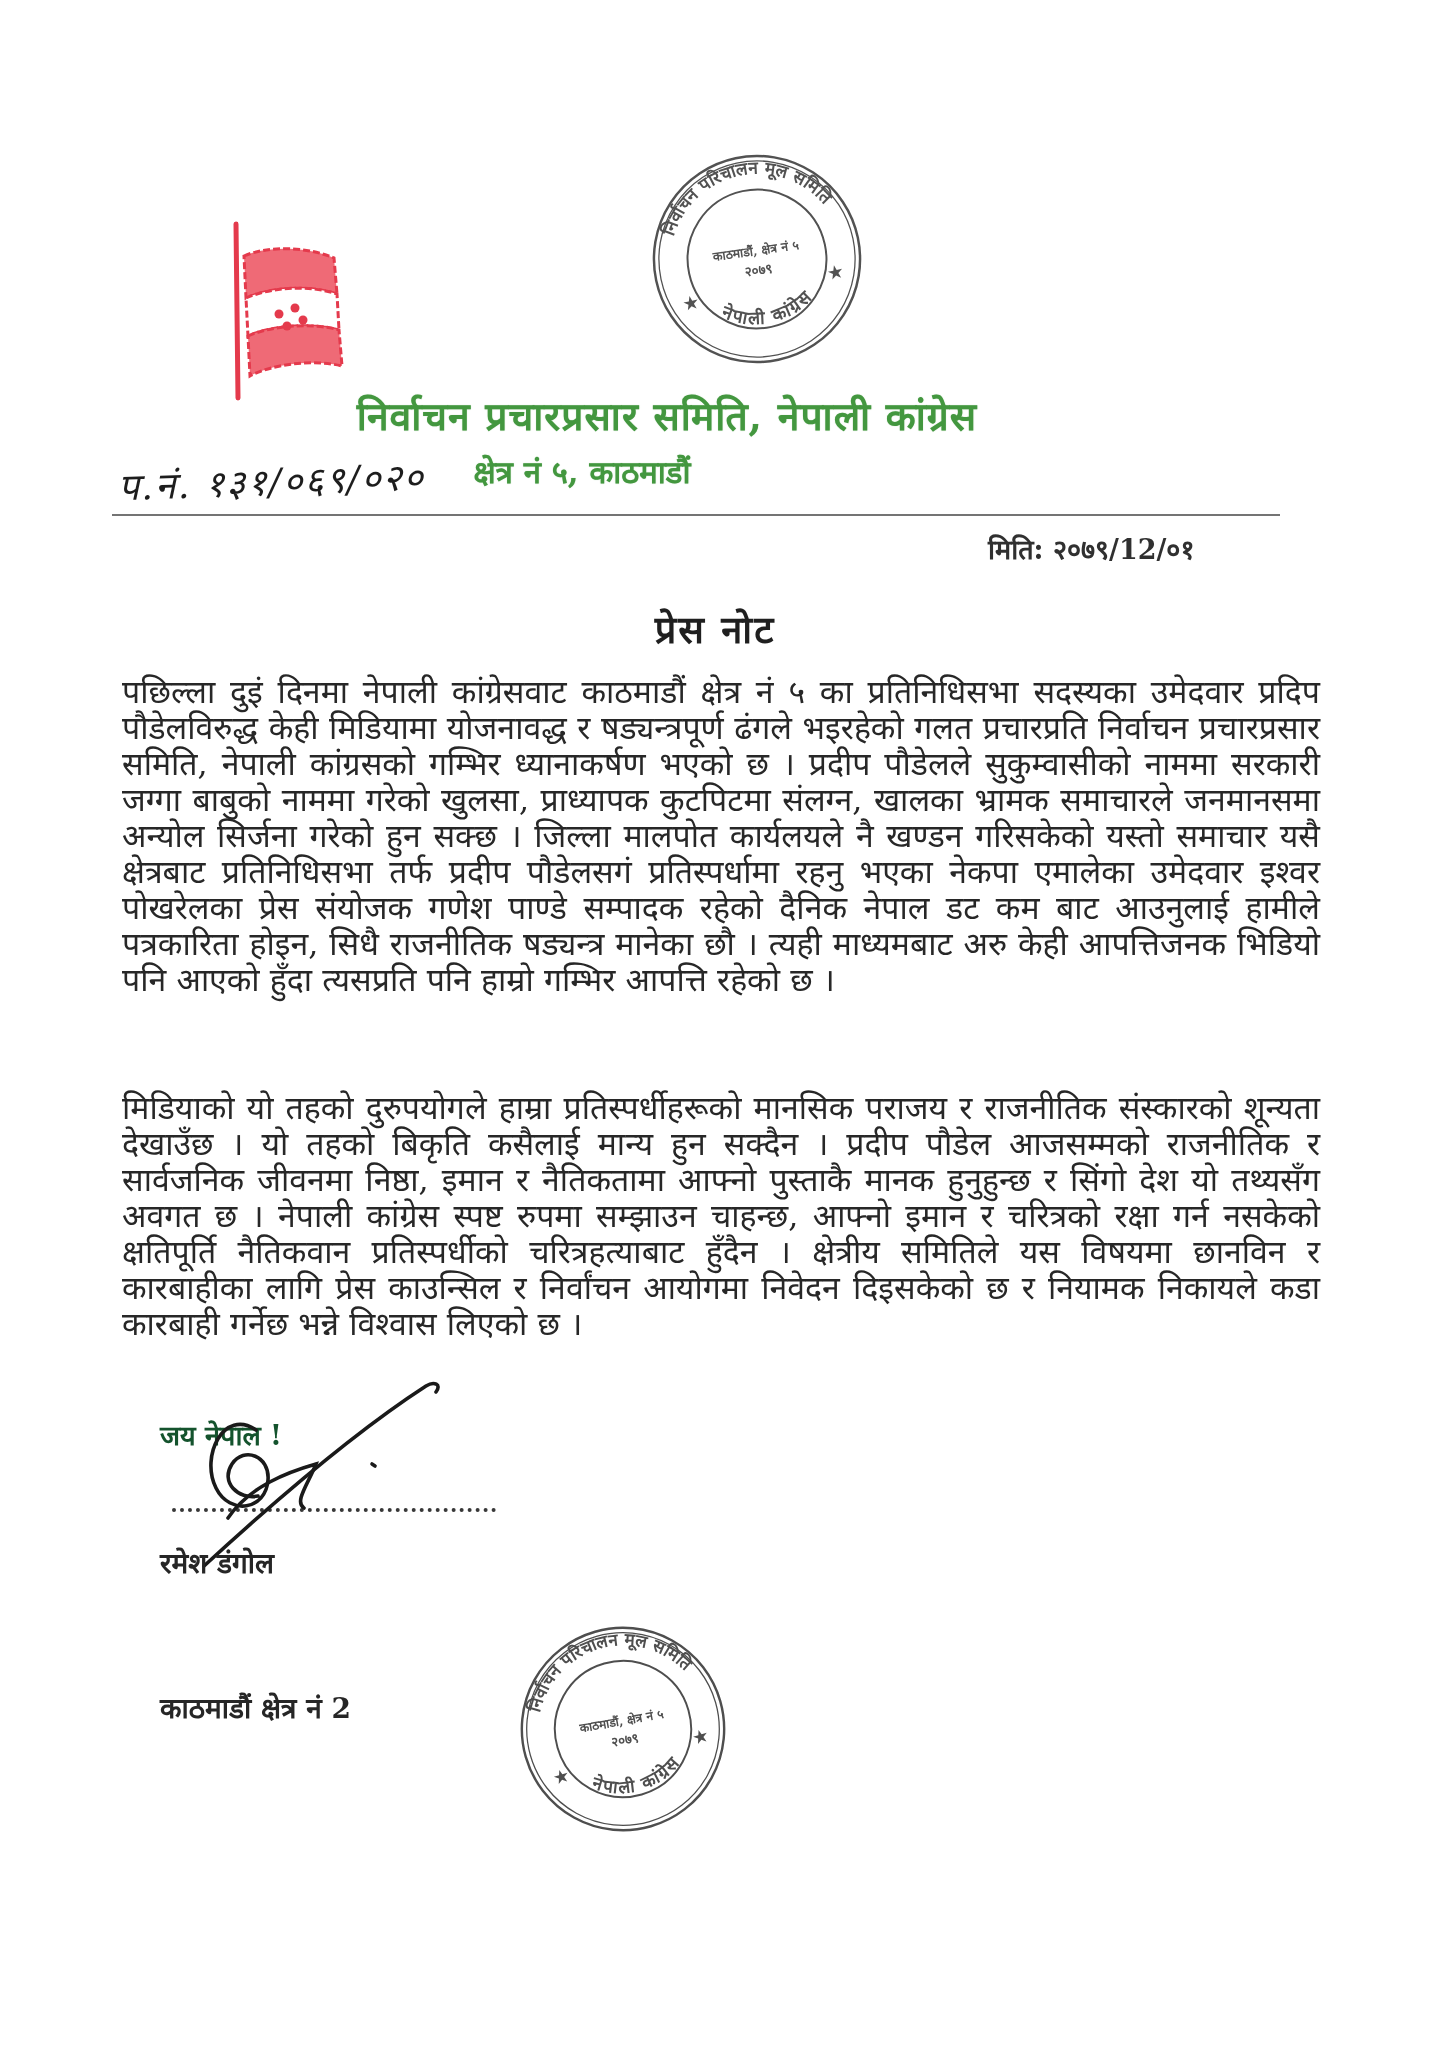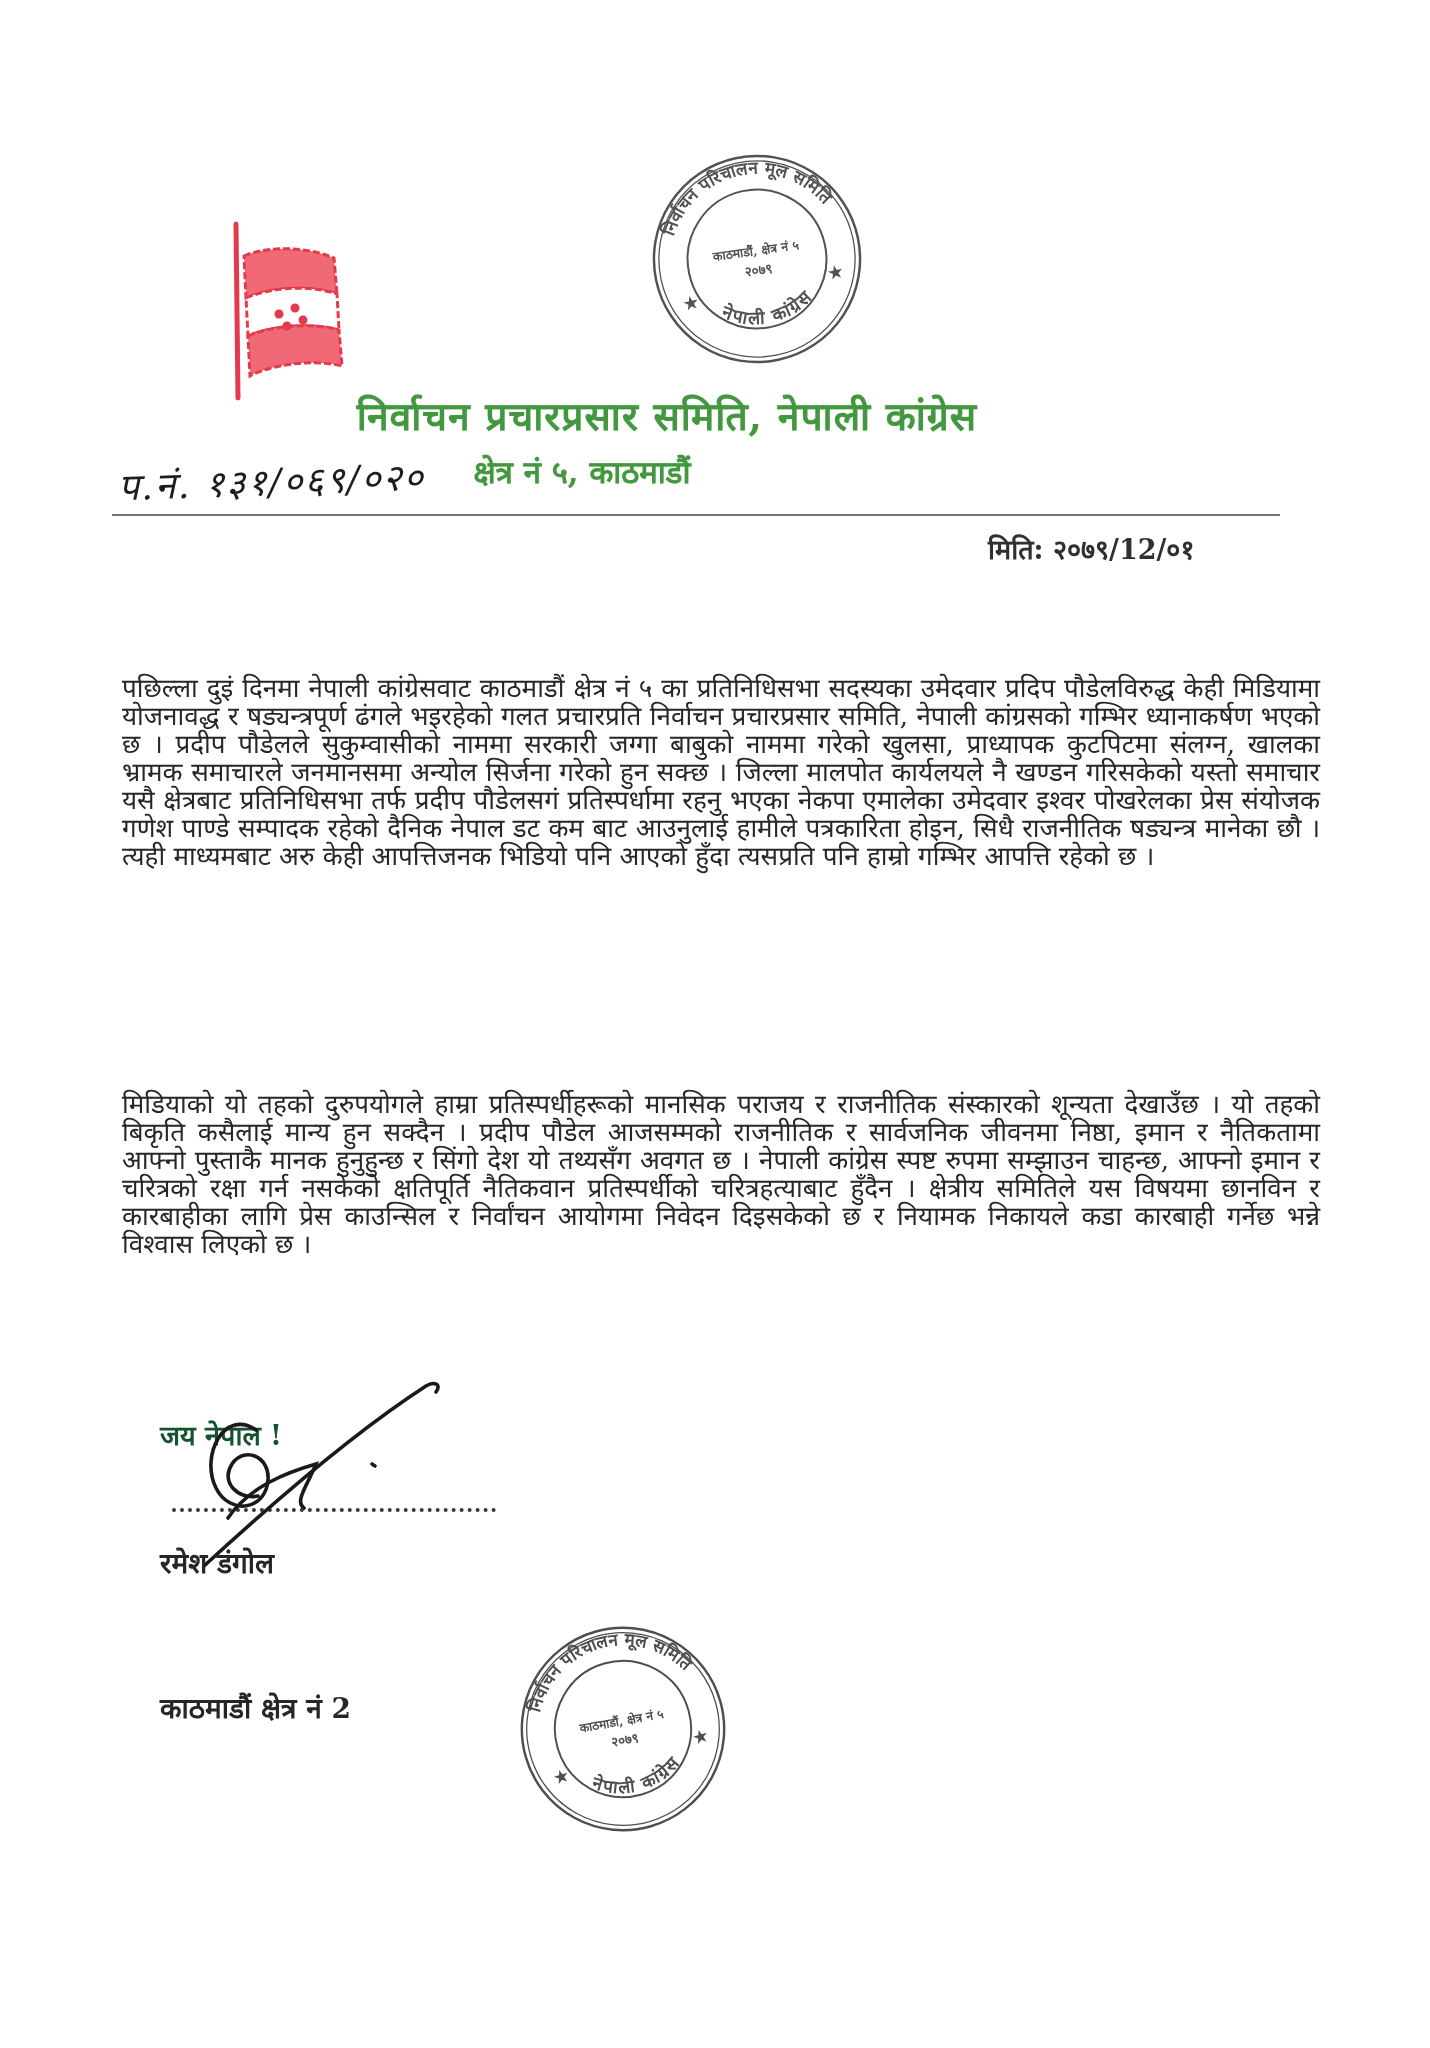--- a/index.html
+++ b/index.html
@@ -31,21 +31,21 @@
   }
   .head-rule{position:absolute;left:112px;top:514px;width:1168px;height:2px;background:#5c5c5c;opacity:.85;}
   .date-line{position:absolute;left:988px;top:530px;font-size:27px;font-weight:600;color:#303030;white-space:nowrap;}
   
   .doc-title{
     position:absolute;left:0;top:602px;width:1430px;text-align:center;
     font-size:38px;font-weight:700;color:#1f1f1f;letter-spacing:2px;
   }
   .para{
     position:absolute;left:122px;width:1198px;
-    font-size:26px;line-height:28px;text-align:justify;text-justify:inter-word;
+    font-size:32px;line-height:36px;text-align:justify;text-justify:inter-word;
     color:#272727;
   }
   .para1{top:674px;}
   .para2{top:1090px;}
   
   .salutation{position:absolute;left:160px;top:1416px;font-size:27px;font-weight:600;color:#14532d;white-space:nowrap;}
   .dotted-line{position:absolute;left:172px;top:1472px;width:324px;height:36px;border-bottom:4px dotted #383838;}
   .signature{position:absolute;left:158px;top:1368px;width:340px;height:210px;}
   .signer-name{position:absolute;left:160px;top:1543px;font-size:28px;font-weight:700;white-space:nowrap;}
   .signer-role{position:absolute;left:160px;top:1616px;font-size:28px;font-weight:600;white-space:nowrap;}
@@ -96,20 +96,21 @@
   </div>
 
   <div class="org-name">निर्वाचन प्रचारप्रसार समिति, नेपाली कांग्रेस</div>
   <div class="constituency">क्षेत्र नं ५, काठमाडौं</div>
 
   <div class="ref-number">प.नं. १३१/०६९/०२०</div>
   <div class="head-rule"></div>
 
   <div class="date-line">मिति: २०७९/12/०१</div>
 
+  <div class="doc-title">प्रेस नोट</div>
 
   <div class="para para1">पछिल्ला दुइं दिनमा नेपाली कांग्रेसवाट काठमाडौं क्षेत्र नं ५ का प्रतिनिधिसभा सदस्यका उमेदवार प्रदिप पौडेलविरुद्ध केही मिडियामा योजनावद्ध र षड्यन्त्रपूर्ण ढंगले भइरहेको गलत प्रचारप्रति निर्वाचन प्रचारप्रसार समिति, नेपाली कांग्रसको गम्भिर ध्यानाकर्षण भएको छ । प्रदीप पौडेलले सुकुम्वासीको नाममा सरकारी जग्गा बाबुको नाममा गरेको खुलसा, प्राध्यापक कुटपिटमा संलग्न, खालका भ्रामक समाचारले जनमानसमा अन्योल सिर्जना गरेको हुन सक्छ । जिल्ला मालपोत कार्यलयले नै खण्डन गरिसकेको यस्तो समाचार यसै क्षेत्रबाट प्रतिनिधिसभा तर्फ प्रदीप पौडेलसगं प्रतिस्पर्धामा रहनु भएका नेकपा एमालेका उमेदवार इश्वर पोखरेलका प्रेस संयोजक गणेश पाण्डे सम्पादक रहेको दैनिक नेपाल डट कम बाट आउनुलाई हामीले पत्रकारिता होइन, सिधै राजनीतिक षड्यन्त्र मानेका छौ । त्यही माध्यमबाट अरु केही आपत्तिजनक भिडियो पनि आएको हुँदा त्यसप्रति पनि हाम्रो गम्भिर आपत्ति रहेको छ ।</div>
   <div class="para para2">मिडियाको यो तहको दुरुपयोगले हाम्रा प्रतिस्पर्धीहरूको मानसिक पराजय र राजनीतिक संस्कारको शून्यता देखाउँछ । यो तहको बिकृति कसैलाई मान्य हुन सक्दैन । प्रदीप पौडेल आजसम्मको राजनीतिक र सार्वजनिक जीवनमा निष्ठा, इमान र नैतिकतामा आफ्नो पुस्ताकै मानक हुनुहुन्छ र सिंगो देश यो तथ्यसँग अवगत छ । नेपाली कांग्रेस स्पष्ट रुपमा सम्झाउन चाहन्छ, आफ्नो इमान र चरित्रको रक्षा गर्न नसकेको क्षतिपूर्ति नैतिकवान प्रतिस्पर्धीको चरित्रहत्याबाट हुँदैन । क्षेत्रीय समितिले यस विषयमा छानविन र कारबाहीका लागि प्रेस काउन्सिल र निर्वांचन आयोगमा निवेदन दिइसकेको छ र नियामक निकायले कडा कारबाही गर्नेछ भन्ने विश्वास लिएको छ ।</div>
 
   <div class="salutation">जय नेपाल !</div>
   <div class="dotted-line"></div>
 
   <div class="signature">
     <svg viewBox="0 0 340 210" width="340" height="210">
       <g fill="none" stroke="#1a1a1a" stroke-width="3.6" stroke-linecap="round">

